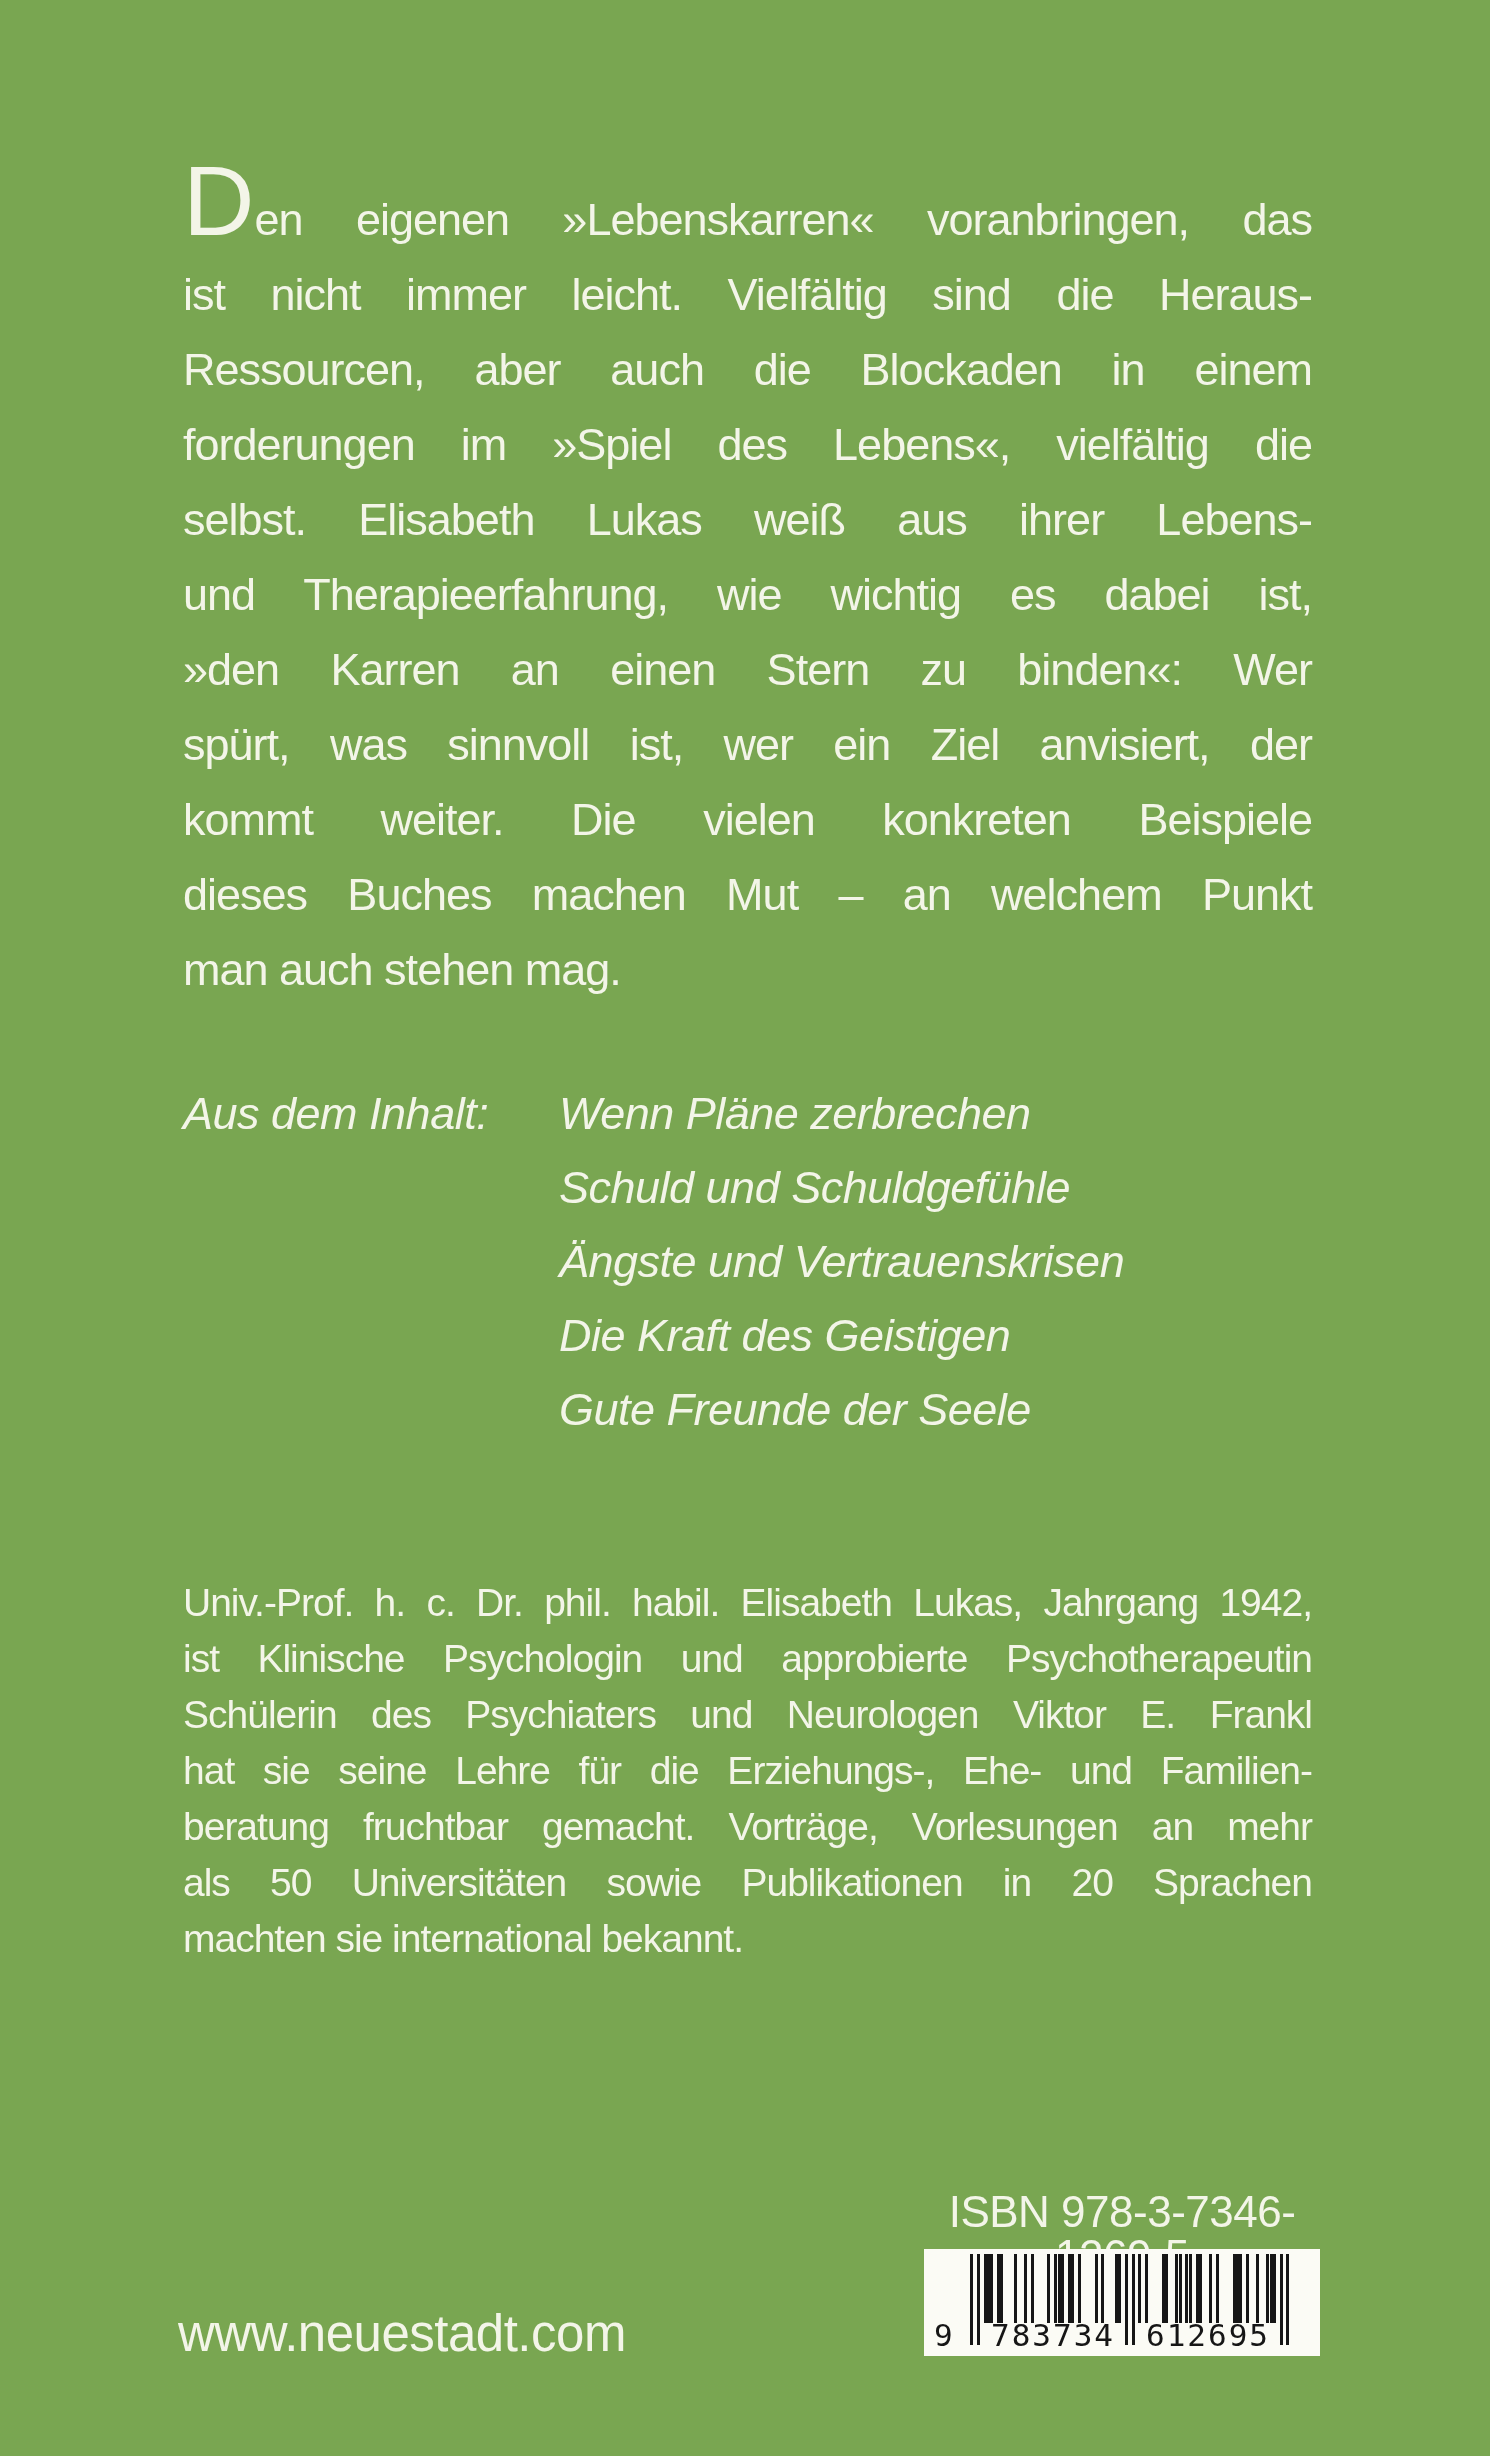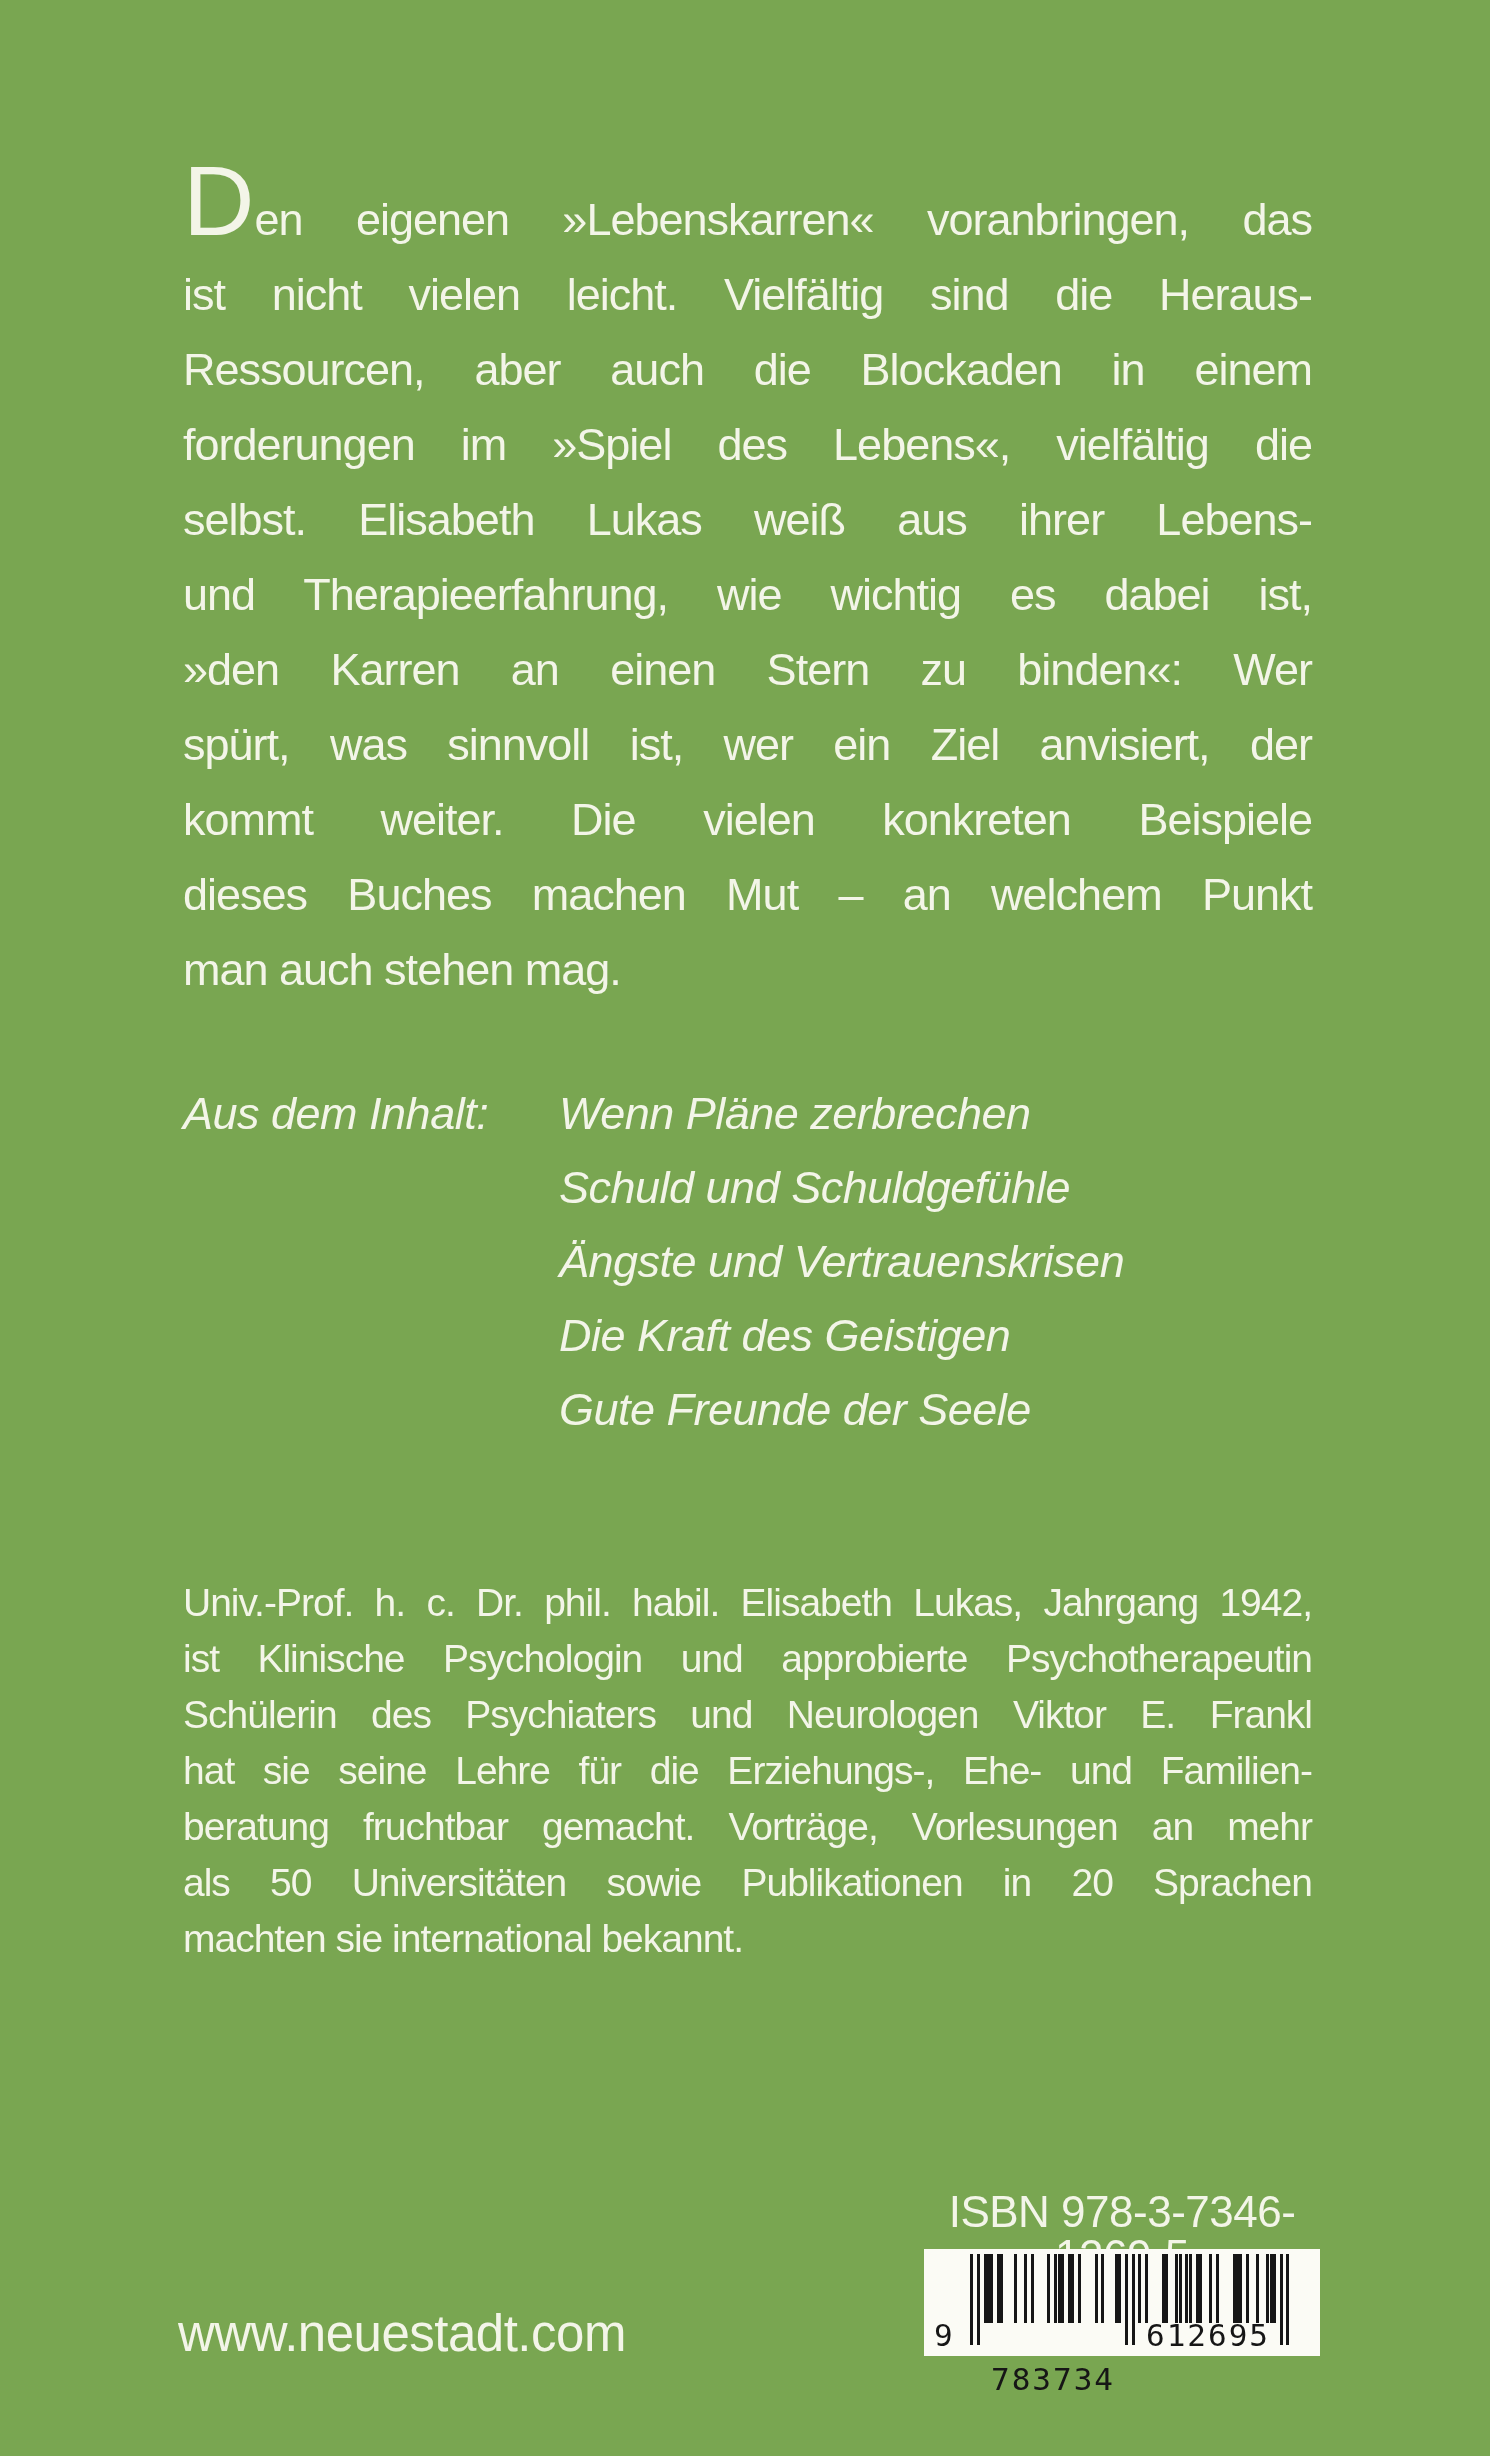--- a/index.html
+++ b/index.html
@@ -70,38 +70,38 @@
     background:#161616;
   }
   .bc-digit{
     position:absolute; top:69px;
     font-family:"DejaVu Sans Mono", monospace;
     font-size:31px; line-height:34px;
     color:#161616;
     letter-spacing:2px;
   }
   .bc-d0{ left:10px; }
-  .bc-d1{ left:67px;margin-top:44px; }
+  .bc-d1{ left:67px; }
   .bc-d2{ left:222px; }
   
   .website{
     position:absolute;
     left:178px; top:2303px;
     font-size:51px; line-height:61px;
     letter-spacing:-0.5px;
   }
 </style>
 </head>
 <body>
 
 <div class="page" style="background: rgb(121, 166, 81); color: rgb(243, 245, 232);">
 
   <section class="blurb">
     <div class="jline"><span class="dropcap">D</span><span>en eigenen »Lebenskarren« voranbringen, das</span></div>
-    <div class="jline">ist nicht vielen leicht. Vielfältig sind die Heraus-</div>
+    <div class="jline">ist nicht immer leicht. Vielfältig sind die Heraus-</div>
     <div class="jline">Ressourcen, aber auch die Blockaden in einem</div>
     <div class="jline">forderungen im »Spiel des Lebens«, vielfältig die</div>
     <div class="jline">selbst. Elisabeth Lukas weiß aus ihrer Lebens-</div>
     <div class="jline">und Therapieerfahrung, wie wichtig es dabei ist,</div>
     <div class="jline">»den Karren an einen Stern zu binden«: Wer</div>
     <div class="jline">spürt, was sinnvoll ist, wer ein Ziel anvisiert, der</div>
     <div class="jline">kommt weiter. Die vielen konkreten Beispiele</div>
     <div class="jline">dieses Buches machen Mut – an welchem Punkt</div>
     <div class="jline last">man auch stehen mag.</div>
   </section>

